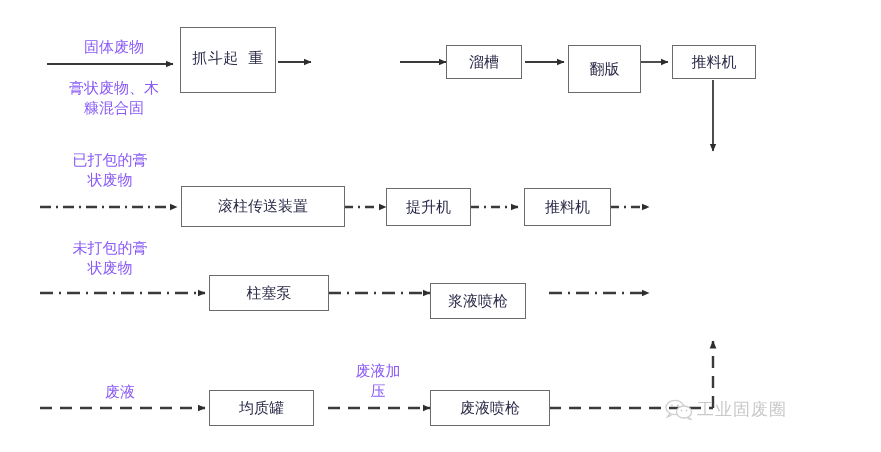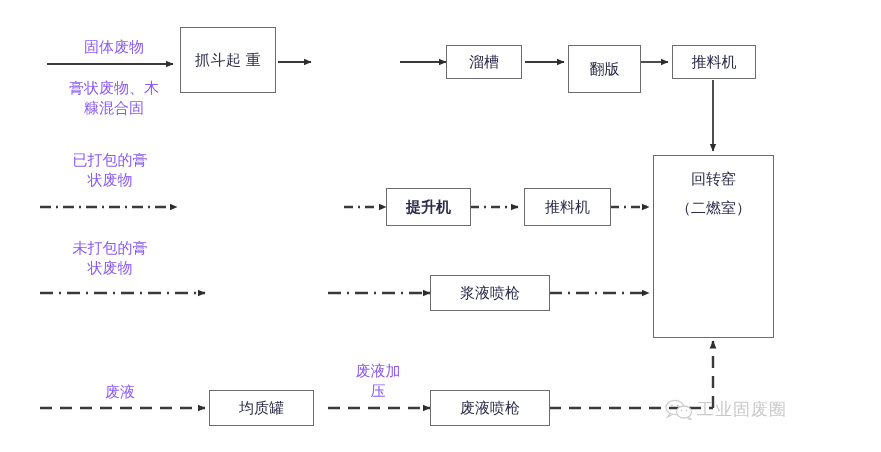--- a/index.html
+++ b/index.html
@@ -40,20 +40,21 @@
   .node.kiln .kl {
     display: block;
     margin-bottom: 10px;
   }
   .node.grab {
     font-size: 15px;
     letter-spacing: 0.5px;
     padding: 0 8px;
     line-height: 1.5;
     justify-content: center;
+    font-family: Liberation Mono, monospace;
   }
   .label {
     position: absolute;
     color: #8b5cf6;
     font-size: 15px;
     line-height: 1.35;
     text-align: center;
     z-index: 4;
     white-space: pre-line;
   }
@@ -121,36 +122,34 @@
   <div class="node grab" style="left:180px; top:27px; width:96px; height:66px;">抓斗起
 重</div>
 
 
   <div class="node" style="left:446px; top:45px; width:76px; height:34px;">溜槽</div>
 
   <div class="node" style="left:568px; top:45px; width:73px; height:48px;">翻版</div>
 
   <div class="node" style="left:672px; top:45px; width:84px; height:34px;">推料机</div>
 
+  <div class="node" style="left:181px; top:186px; width:164px; height:41px;">滚柱传送装置</div>
 
-  <div class="node" style="left:386px; top:188px; width:85px; height:38px;font-weight:bold;">提升机</div>
+  <div class="node" style="left:386px; top:188px; width:85px; height:38px;">提升机</div>
 
   <div class="node" style="left:524px; top:188px; width:87px; height:38px;">推料机</div>
 
+  <div class="node" style="left:209px; top:275px; width:120px; height:36px;">柱塞泵</div>
 
-  <div class="node" style="left:430px; top:275px; width:120px; height:36px;">浆液喷枪</div>
+  <div class="node" style="left:430px; top:283px; width:96px; height:36px;">浆液喷枪</div>
 
   <div class="node" style="left:209px; top:390px; width:105px; height:36px;">均质罐</div>
 
   <div class="node" style="left:430px; top:390px; width:120px; height:36px;text-align:right;">废液喷枪</div>
 
-  <div class="node kiln" style="left:653px; top:155px; width:121px; height:183px;">
-    <span class="kl">回转窑</span>
-    <span class="kl">（二燃室）</span>
-  </div>
 
   <div class="label" style="left:44px; top:37px; width:140px;">固体废物</div>
 
   <div class="label" style="left:44px; top:78px; width:140px;">膏状废物、木
 糠混合固</div>
 
   <div class="label" style="left:45px; top:150px; width:130px;">已打包的膏
 状废物</div>
 
   <div class="label" style="left:45px; top:238px; width:130px;">未打包的膏

